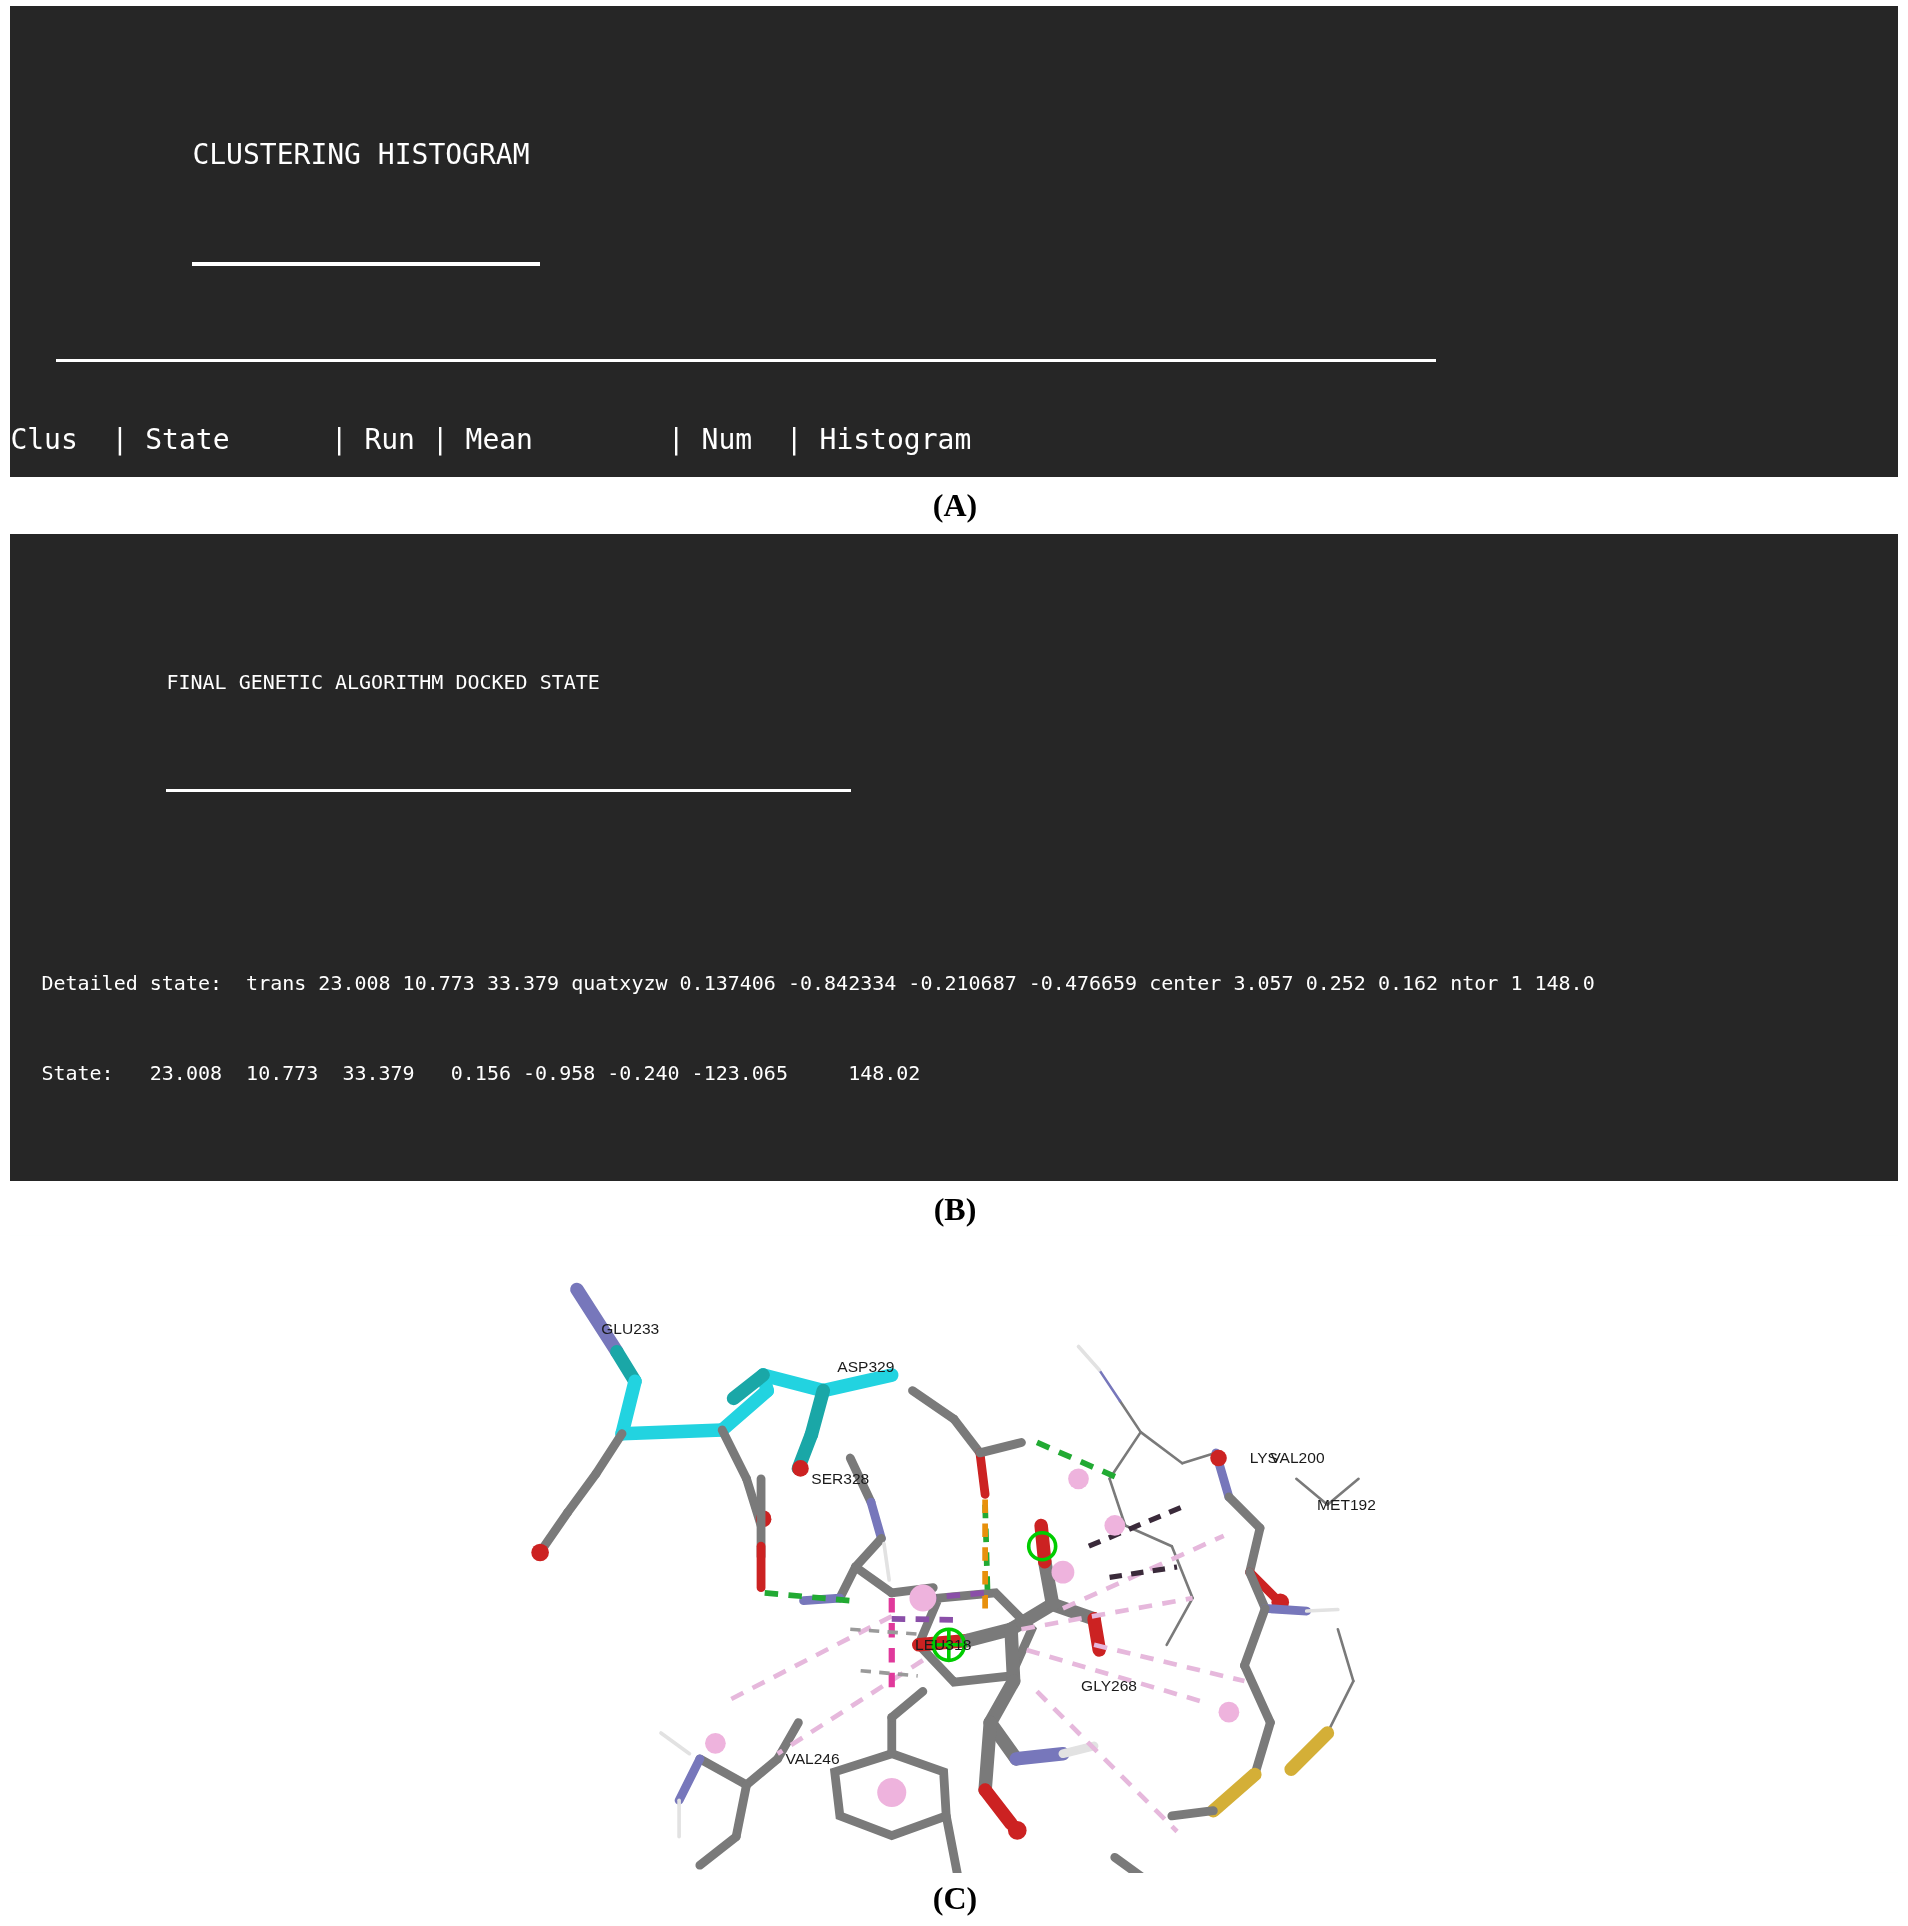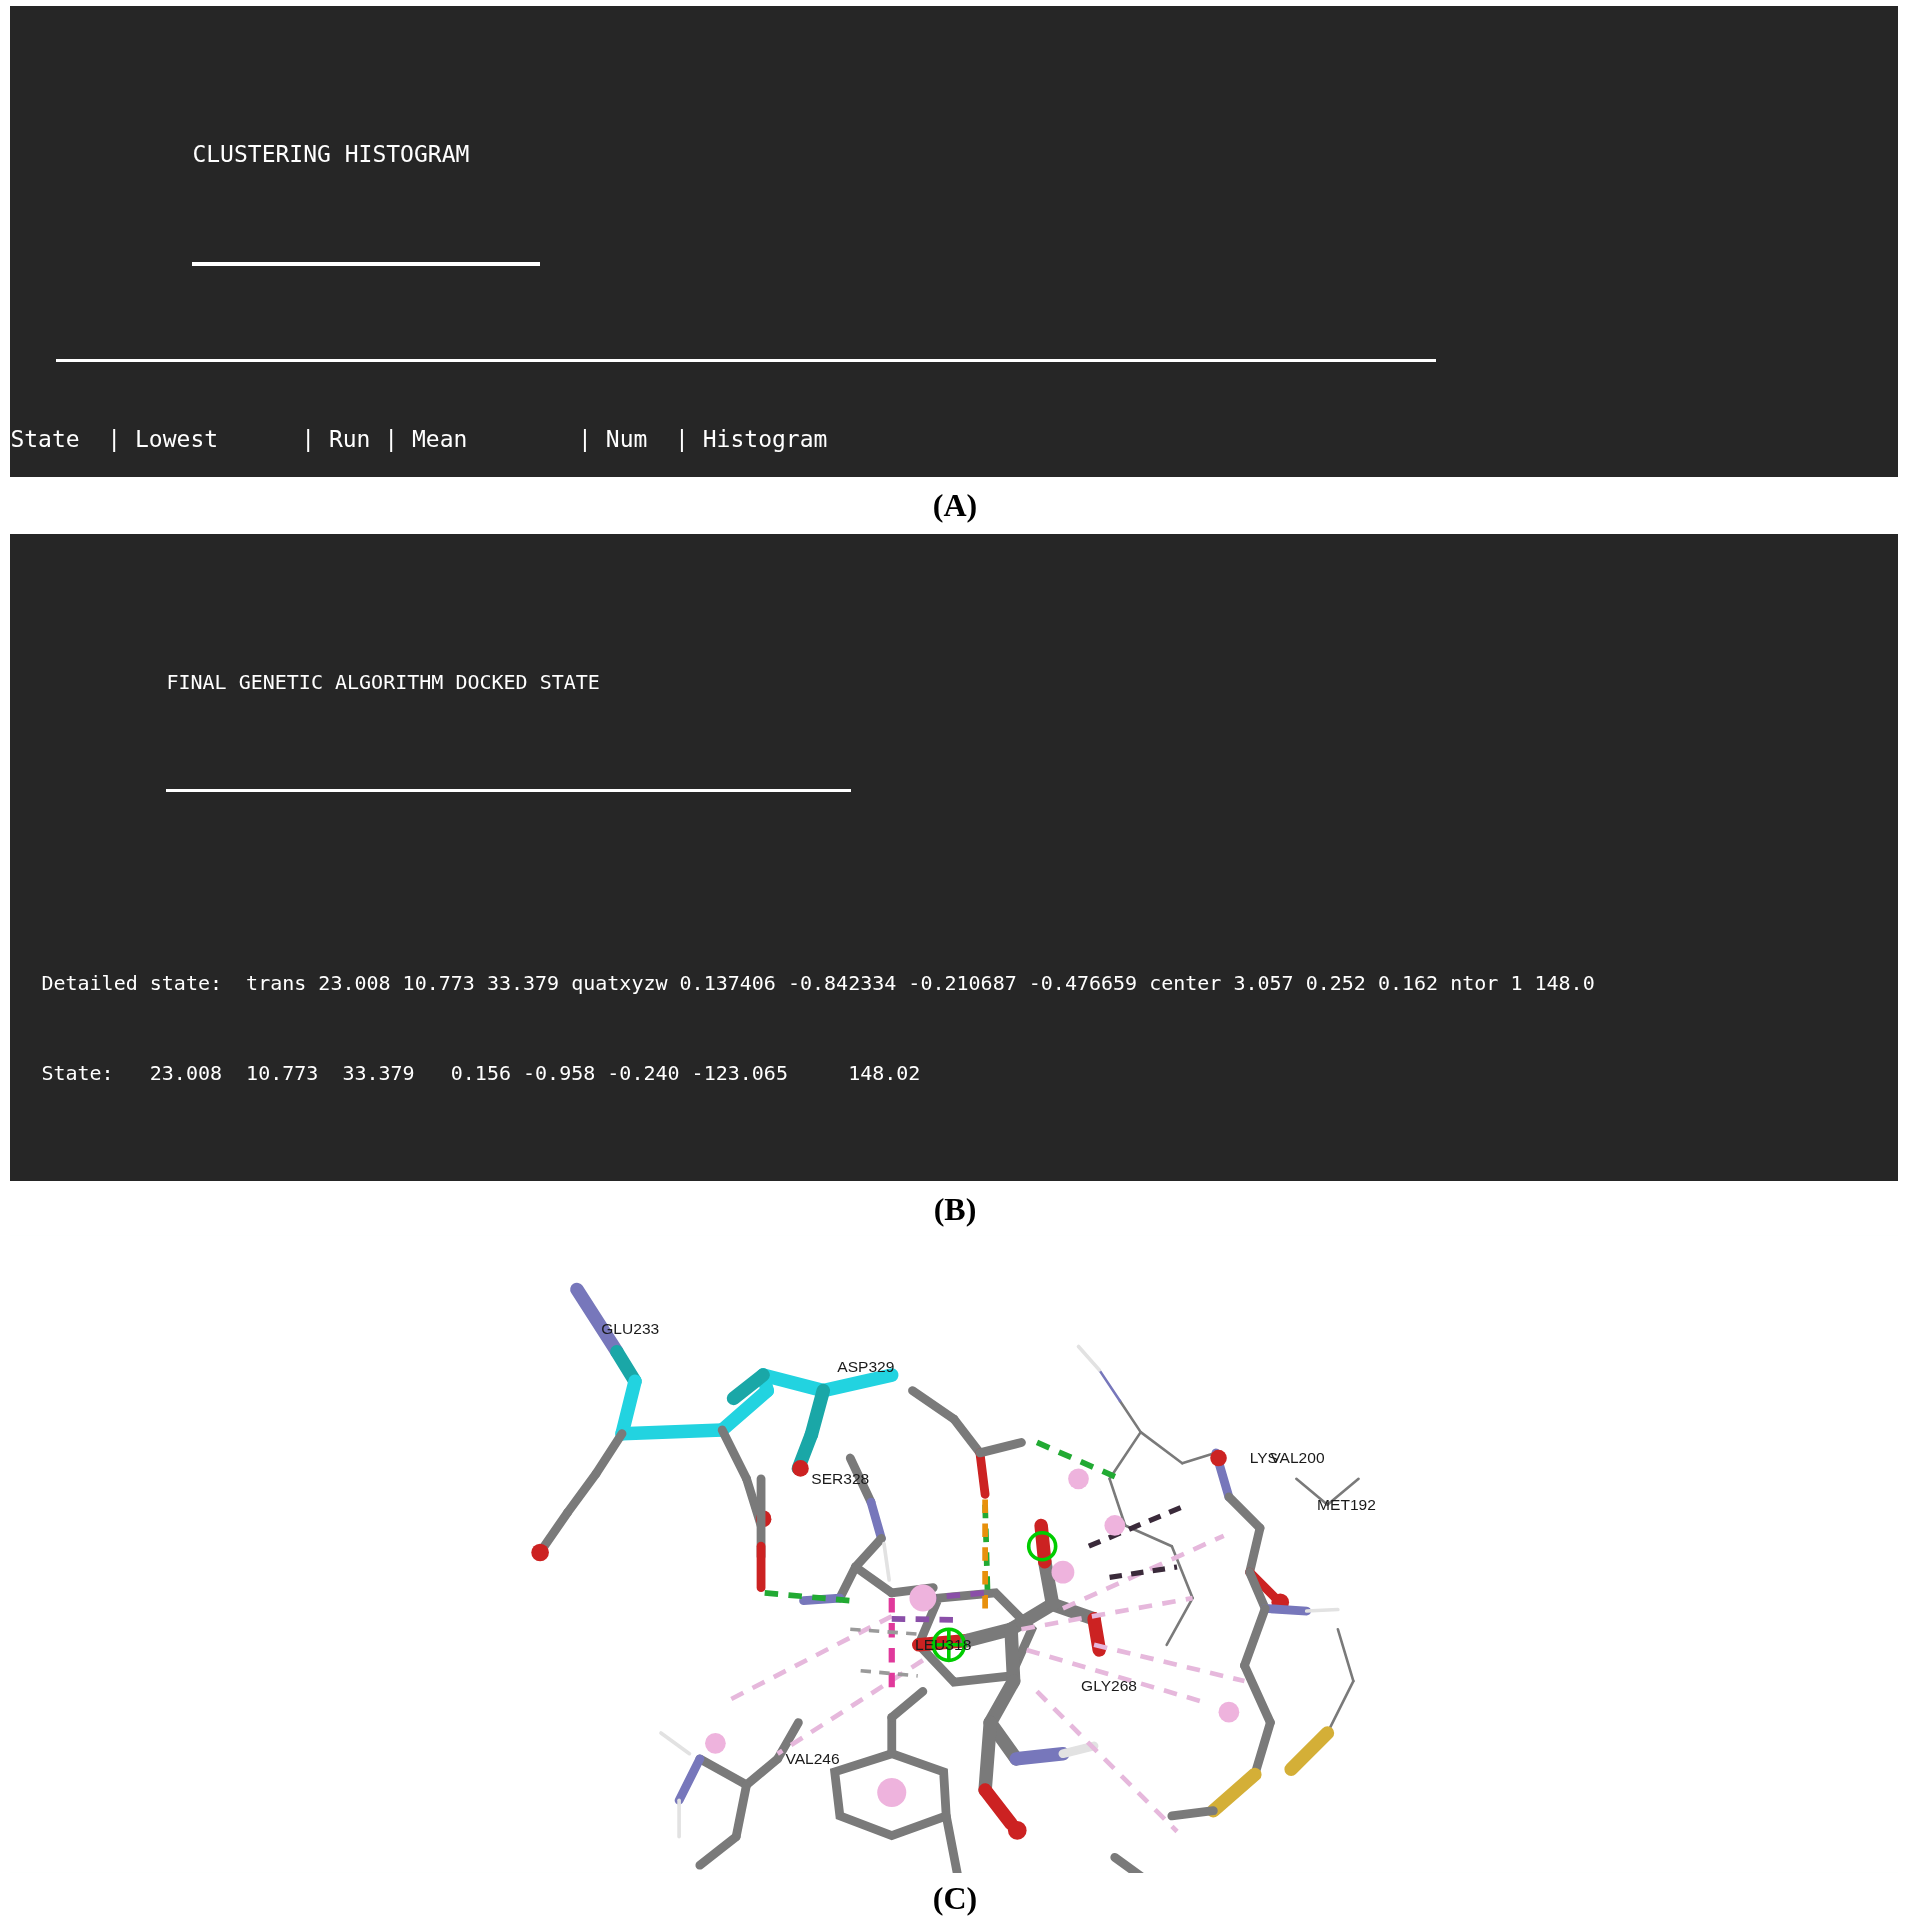--- a/index.html
+++ b/index.html
@@ -28,21 +28,21 @@
     white-space: pre;
     letter-spacing: 0;
   }
 
   
   #panel-a {
     left: 10.4px;
     top: 6.2px;
     width: 1888px;
     height: 471px;
-    font-size: 23px;
+    font-size: 28px;
     line-height: 31px;
   }
   #panel-a .pad {
     padding: 9.3px 0 0 0;
   }
   .title-block {
     padding-left: 182px;
   }
   .title-rule {
     display: block;
@@ -107,21 +107,21 @@
   }
 </style>
 </head>
 <body>
 
 <div id="panel-a" class="term-panel">
   <div class="pad">
     <div class="title-block">CLUSTERING HISTOGRAM</div>
     <span class="title-rule"></span>
     <span class="tbl-rule-top"></span>
-    <div class="term-line">State  | Lowest      | Run | Mean        | Num  | Histogram</div>
+    <div class="term-line">Clus  | State      | Run | Mean        | Num  | Histogram</div>
     
     
     
     
   </div>
 </div>
 <div class="caption" id="caption-a">(A)</div>
 
 <div id="panel-b" class="term-panel">
   <div class="pad">

